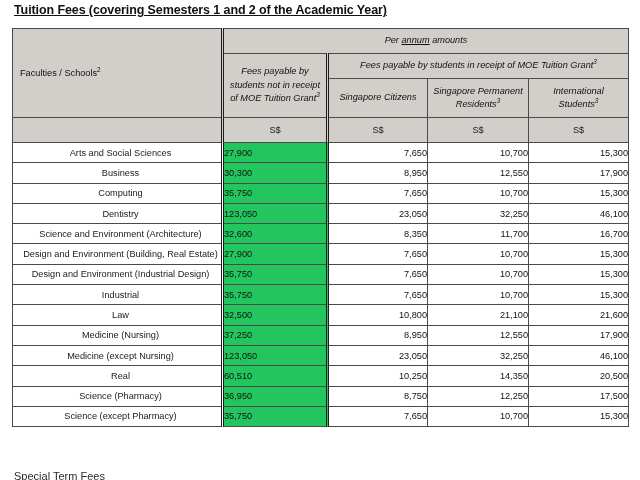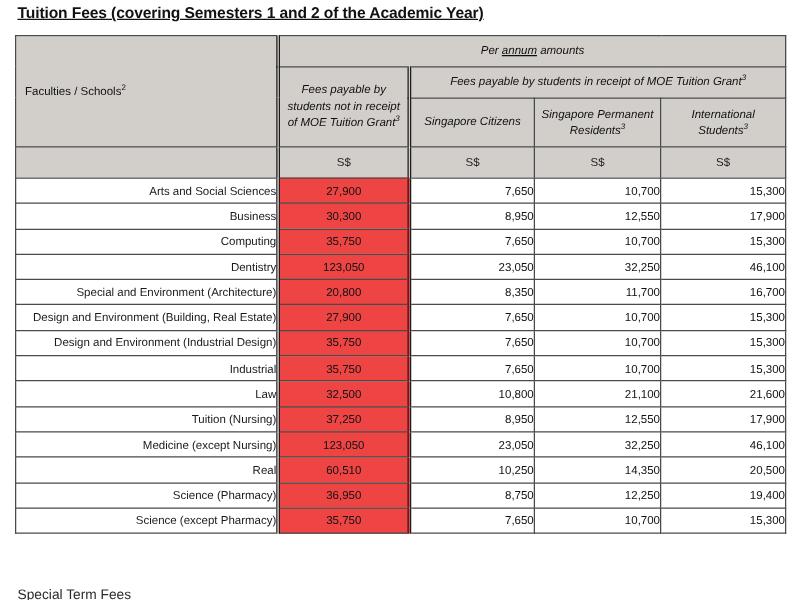--- a/index.html
+++ b/index.html
@@ -106,38 +106,37 @@
   sup {
     font-size: 6.4px;
     vertical-align: super;
     line-height: 0;
   }
 
   
   tbody td { background: #ffffff; }
 
   td.faculty {
-    text-align: right;
+    text-align: center;
     font-size: 9.3px;
     color: #1a1a1a;
     height: 20.3px;
   }
   td.faculty .inner { padding: 0 0 0 7px; }
 
   td.num {
     text-align: right;
     font-size: 9.3px;
     font-weight: bold;
     color: #111;
     height: 20.3px;
   }
 
   td.nogrant {
-    background: #ef4444;
-    text-align: center;
+    background: #22c55e;
     font-size: 9.3px;
     font-weight: bold;
     color: #111;
   }
 
   
   .footer-stub {
     position: absolute;
     left: 14px;
     top: 470px;
@@ -252,23 +251,23 @@
             <td class="faculty sep-right">
               <div class="inner">Dentistry</div>
             </td>
             <td class="nogrant sep-right">123,050</td>
             <td class="num">23,050</td>
             <td class="num">32,250</td>
             <td class="num">46,100</td>
           </tr>
           <tr>
             <td class="faculty sep-right">
-              <div class="inner">Special and Environment (Architecture)</div>
-            </td>
-            <td class="nogrant sep-right">20,800</td>
+              <div class="inner">Science and Environment (Architecture)</div>
+            </td>
+            <td class="nogrant sep-right">32,600</td>
             <td class="num">8,350</td>
             <td class="num">11,700</td>
             <td class="num">16,700</td>
           </tr>
           <tr>
             <td class="faculty sep-right">
               <div class="inner">Design and Environment (Building, Real Estate)</div>
             </td>
             <td class="nogrant sep-right">27,900</td>
             <td class="num">7,650</td>
@@ -297,21 +296,21 @@
             <td class="faculty sep-right">
               <div class="inner">Law</div>
             </td>
             <td class="nogrant sep-right">32,500</td>
             <td class="num">10,800</td>
             <td class="num">21,100</td>
             <td class="num">21,600</td>
           </tr>
           <tr>
             <td class="faculty sep-right">
-              <div class="inner">Tuition (Nursing)</div>
+              <div class="inner">Medicine (Nursing)</div>
             </td>
             <td class="nogrant sep-right">37,250</td>
             <td class="num">8,950</td>
             <td class="num">12,550</td>
             <td class="num">17,900</td>
           </tr>
           <tr>
             <td class="faculty sep-right">
               <div class="inner">Medicine (except Nursing)</div>
             </td>
@@ -329,21 +328,21 @@
             <td class="num">14,350</td>
             <td class="num">20,500</td>
           </tr>
           <tr>
             <td class="faculty sep-right">
               <div class="inner">Science (Pharmacy)</div>
             </td>
             <td class="nogrant sep-right">36,950</td>
             <td class="num">8,750</td>
             <td class="num">12,250</td>
-            <td class="num">19,400</td>
+            <td class="num">17,500</td>
           </tr>
           <tr>
             <td class="faculty sep-right">
               <div class="inner">Science (except Pharmacy)</div>
             </td>
             <td class="nogrant sep-right">35,750</td>
             <td class="num">7,650</td>
             <td class="num">10,700</td>
             <td class="num">15,300</td>
           </tr>

